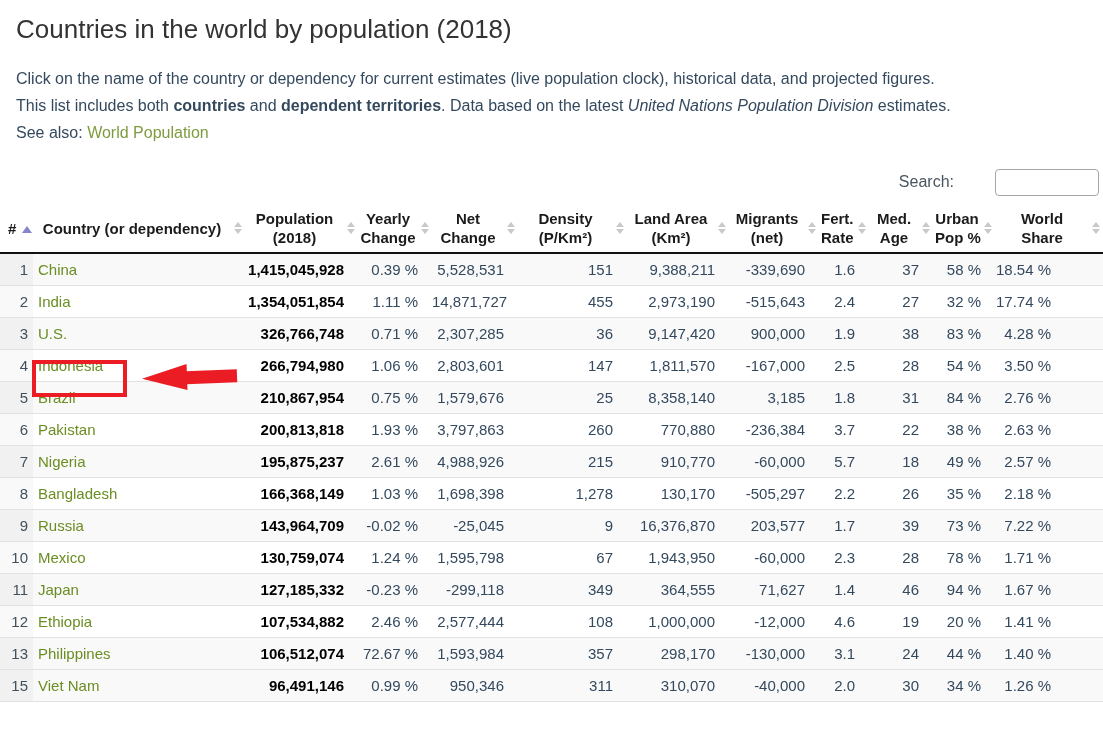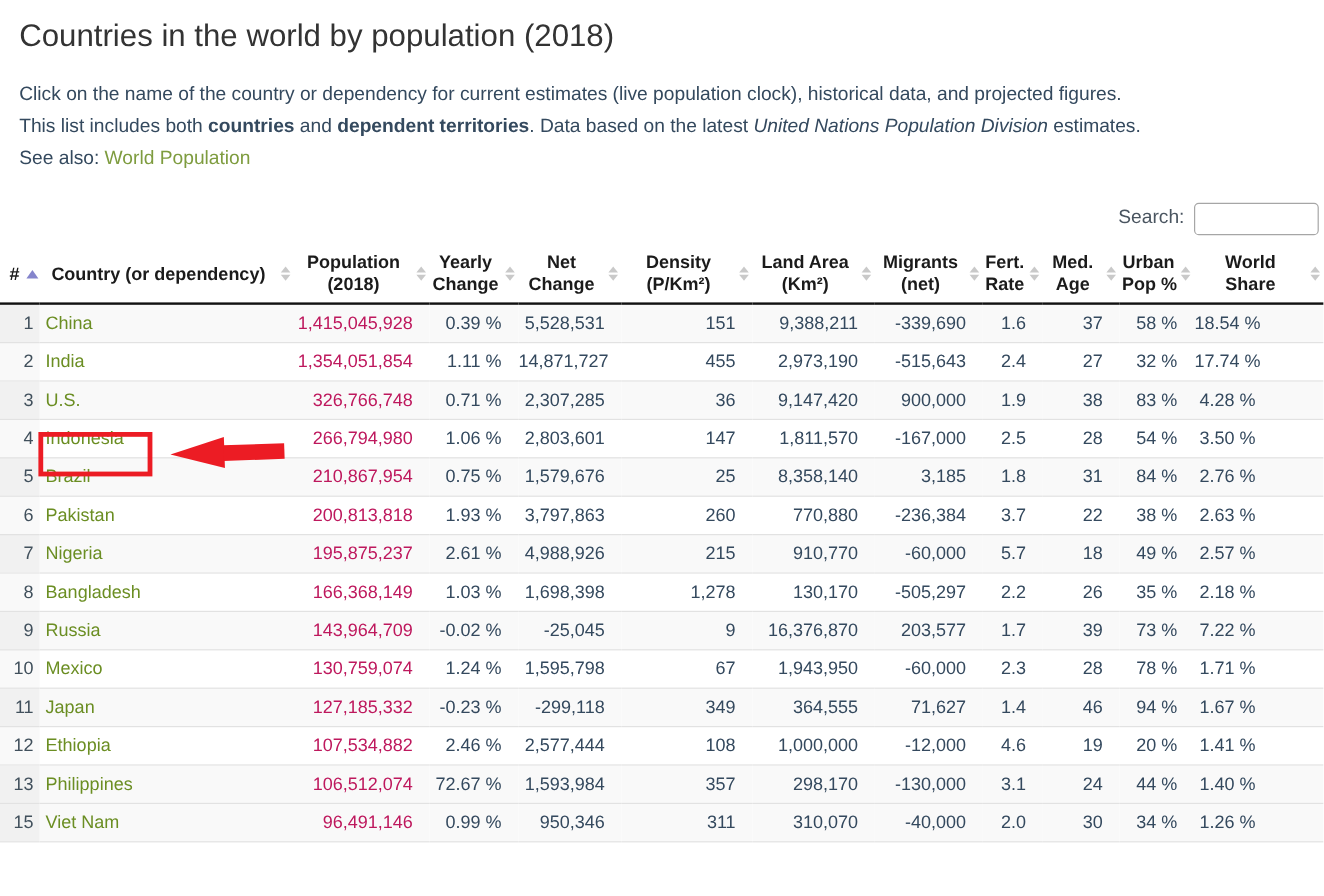--- a/index.html
+++ b/index.html
@@ -20,21 +20,21 @@
   }
   .page-title{
     margin:14px 16px 0 16px;
     font-size:26px;font-weight:400;color:#333;letter-spacing:0;
   }
   .intro{margin:20px 16px 0 16px;font-size:16px;line-height:27px;color:var(--body-text);}
   .intro p{margin:0;}
   .see-also-link{color:var(--see-also-green);text-decoration:none;cursor:pointer;}
   .search-row{
     display:flex;justify-content:flex-end;align-items:center;
-    margin:22px 4px 8px 0;height:28px;
+    margin:22px 4px 8px 0;height:28px;gap:33px;
   }
   .search-label{font-size:16px;color:#4A5560;margin-right:8px;}
   .search-input{
     width:104px;height:27px;border:1px solid #A6A6A6;border-radius:4px;
     font-size:14px;padding:2px 6px;outline:none;
   }
   table{width:1103px;border-collapse:collapse;table-layout:fixed;}
   thead th{
     font-size:15px;font-weight:bold;color:var(--header-text);
     text-align:center;vertical-align:middle;line-height:19px;
@@ -52,22 +52,22 @@
     font-size:15px;color:var(--body-text);height:32px;
     border-bottom:1px solid #E2E2E2;text-align:right;padding:0 14px 0 0;
     white-space:nowrap;overflow:hidden;
   }
   tbody tr.odd td{background:#F9F9F9;}
   tbody tr.even td{background:#FFFFFF;}
   tbody td.cell-rank{padding:0 5px 0 0;color:#41505C;}
   tbody tr.odd td.cell-rank{background:#F1F1F1;}
   tbody tr.even td.cell-rank{background:#F9F9F9;}
   tbody td.cell-country{text-align:left;padding:0 0 0 5px;}
-  tbody td.cell-population{font-weight:normal;color:#be185d;}
-  tbody td.cell-world_share{padding-right:52px;text-align:center;}
+  tbody td.cell-population{font-weight:bold;color:#000000;}
+  tbody td.cell-world_share{padding-right:52px;}
   .country-link{color:var(--link-green);font-weight:normal;text-decoration:none;cursor:pointer;}
   
   .ann-box{
     position:absolute;left:32px;top:360px;width:95px;height:37px;
     border:4px solid var(--annotation-red);background:transparent;z-index:5;
   }
   .ann-arrow{position:absolute;left:142px;top:364px;width:96px;height:26px;z-index:5;transform:rotate(-2deg);}
   .ann-arrow .head{
     position:absolute;left:0;top:0;width:0;height:0;
     border-top:13px solid transparent;border-bottom:13px solid transparent;

